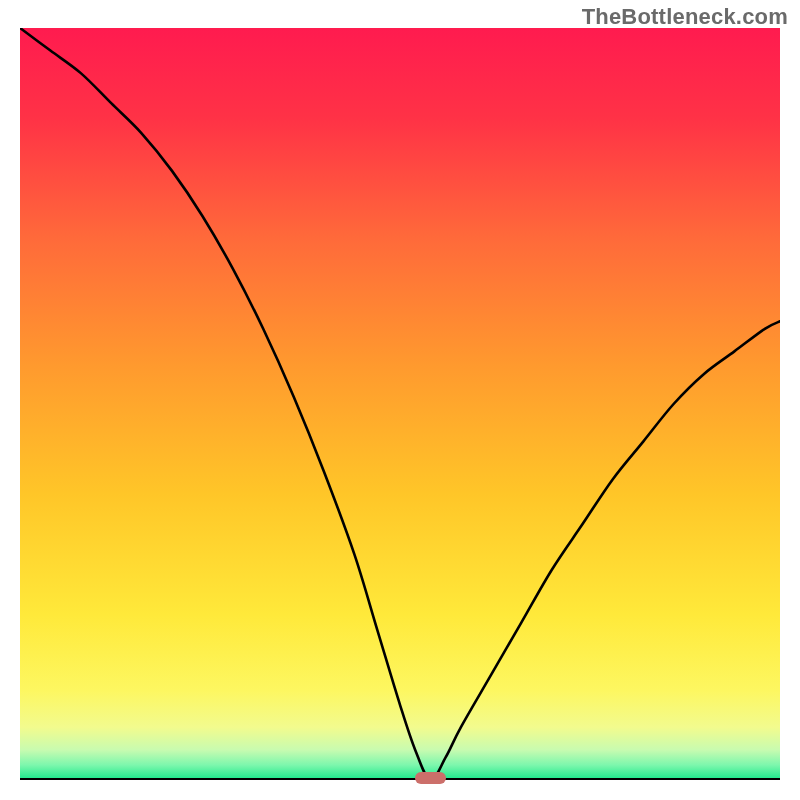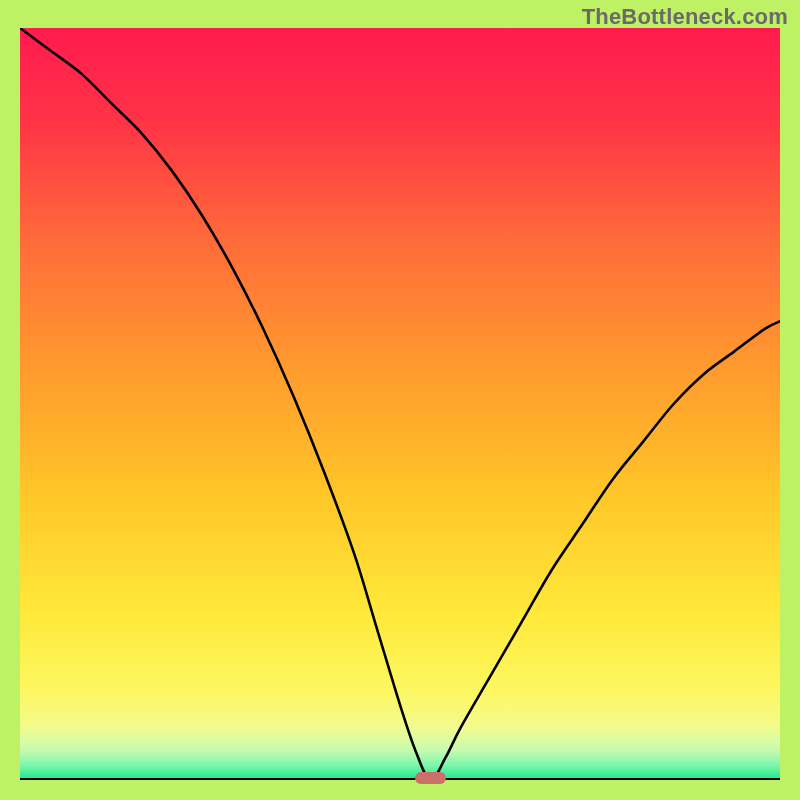--- a/index.html
+++ b/index.html
@@ -7,21 +7,21 @@
     padding: 0;
     width: 800px;
     height: 800px;
     background: #000;
     overflow: hidden;
   }
   .frame {
     position: relative;
     width: 800px;
     height: 800px;
-    background: #bef264;
+    background: #ffffff;
   }
   .watermark {
     position: absolute;
     top: 4px;
     right: 12px;
     font-family: Arial, Helvetica, sans-serif;
     font-size: 22px;
     font-weight: 600;
     color: #6a6a6a;
     letter-spacing: 0.2px;

